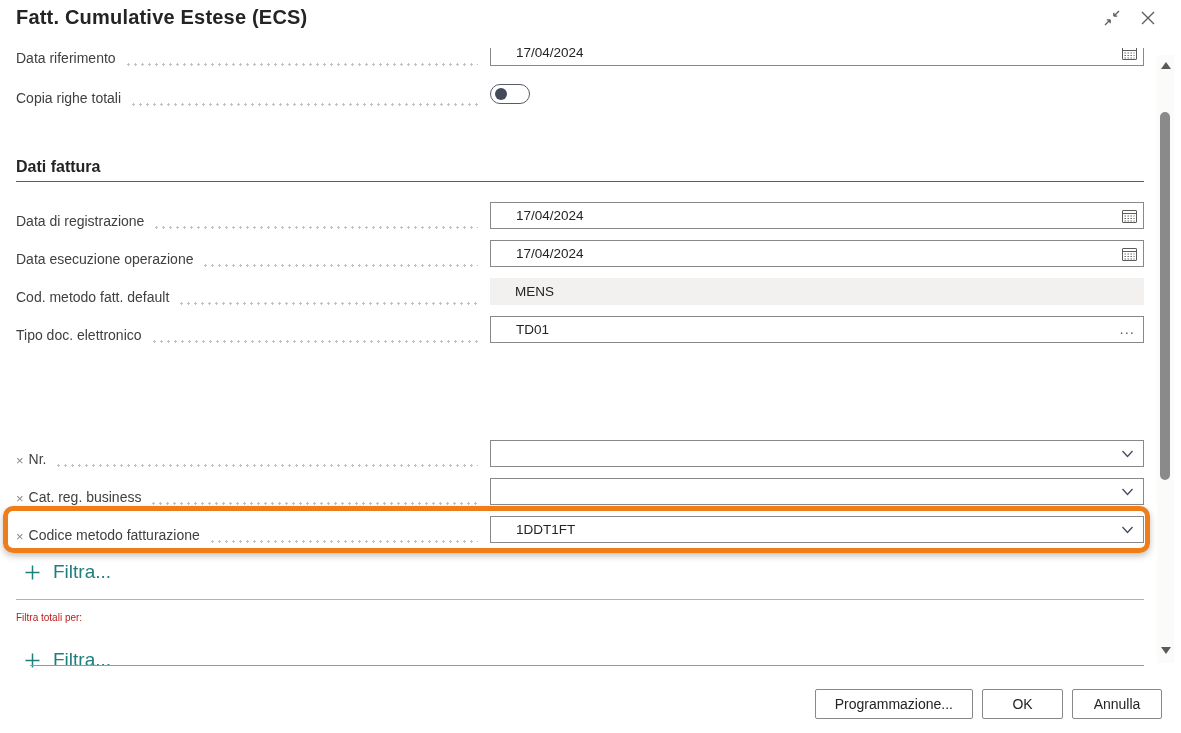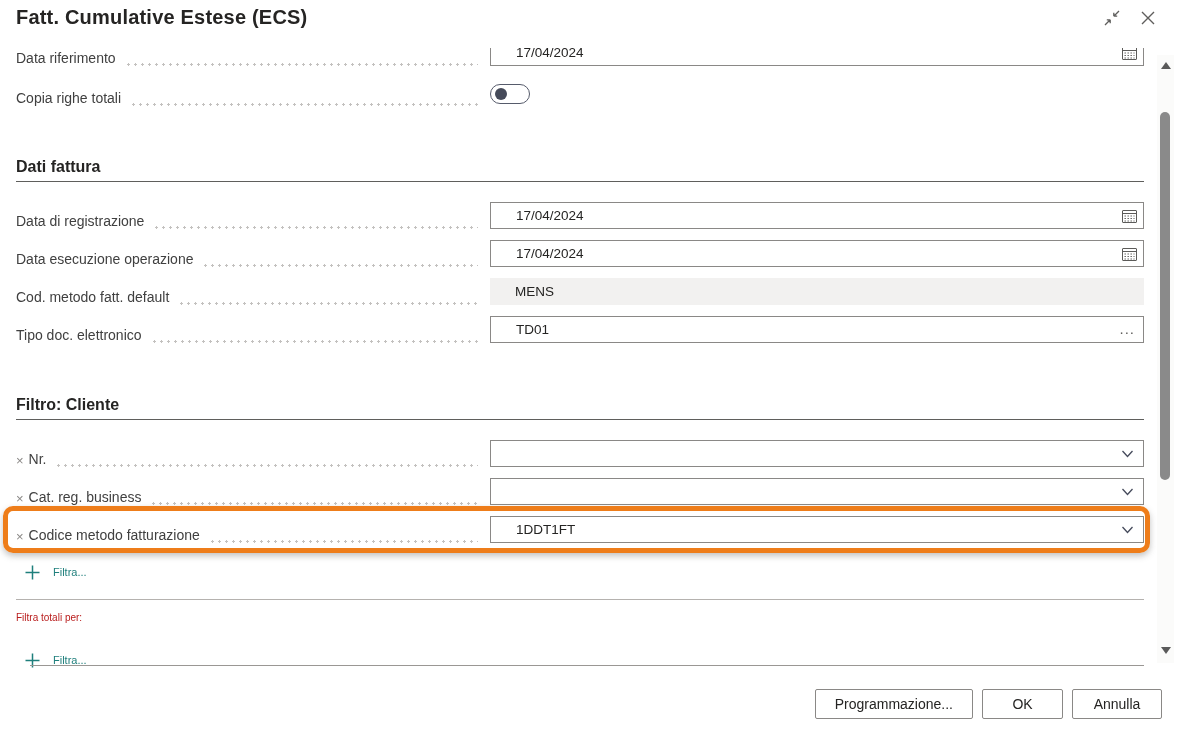--- a/index.html
+++ b/index.html
@@ -80,21 +80,21 @@
   }
   .toggle .knob {
     position: absolute; left: 4px; top: 50%; transform: translateY(-50%);
     width: 12px; height: 12px; border-radius: 50%; background: #454a59;
   }
 
   
   .add-filter {
     position: absolute; left: 25px; height: 18px;
     display: flex; align-items: center; gap: 13px;
-    color: #1f7f7c; font-size: 11px; cursor: pointer; background:none; border:none;
+    color: #1f7f7c; font-size: 19px; cursor: pointer; background:none; border:none;
     font-family: "Liberation Sans", sans-serif;
   }
 
   .divider { position: absolute; left: 16px; width: 1128px; border-top: 1px solid #b5b2af; }
   .totline { position: absolute; left: 30px; width: 1114px; border-top: 1px solid #9a9794; }
   .tot-label { position: absolute; left: 16px; font-size: 10px; color: #b91c1c; }
 
   
   .highlight-ring {
     position: absolute; left: 3px; top: 458px; width: 1147px; height: 47px;
@@ -233,21 +233,20 @@
 
     <div class="row" style="top:268px">
       <span class="lbl">Tipo doc. elettronico</span>
       <span class="leader"></span>
       <div class="field">
         <input class="tb" readonly="" value="TD01" style="">
         <button class="assist">...</button>
       </div>
     </div>
 
-    <div class="section-h" style="top:346px">Filtro: Cliente</div>
 
     <div class="row" style="top:392px">
       <span class="x-rm">×</span>
       <span class="lbl">Nr.</span>
       <span class="leader"></span>
       <div class="field">
         <input class="tb" value="" style="">
         <button class="in-icon" style="right:10px">
           <svg width="13" height="9" viewBox="0 0 13 9" fill="none" stroke="#464b5c" stroke-width="1.3">
             <polyline points="1.5,1.5 6.5,7 11.5,1.5"></polyline>

